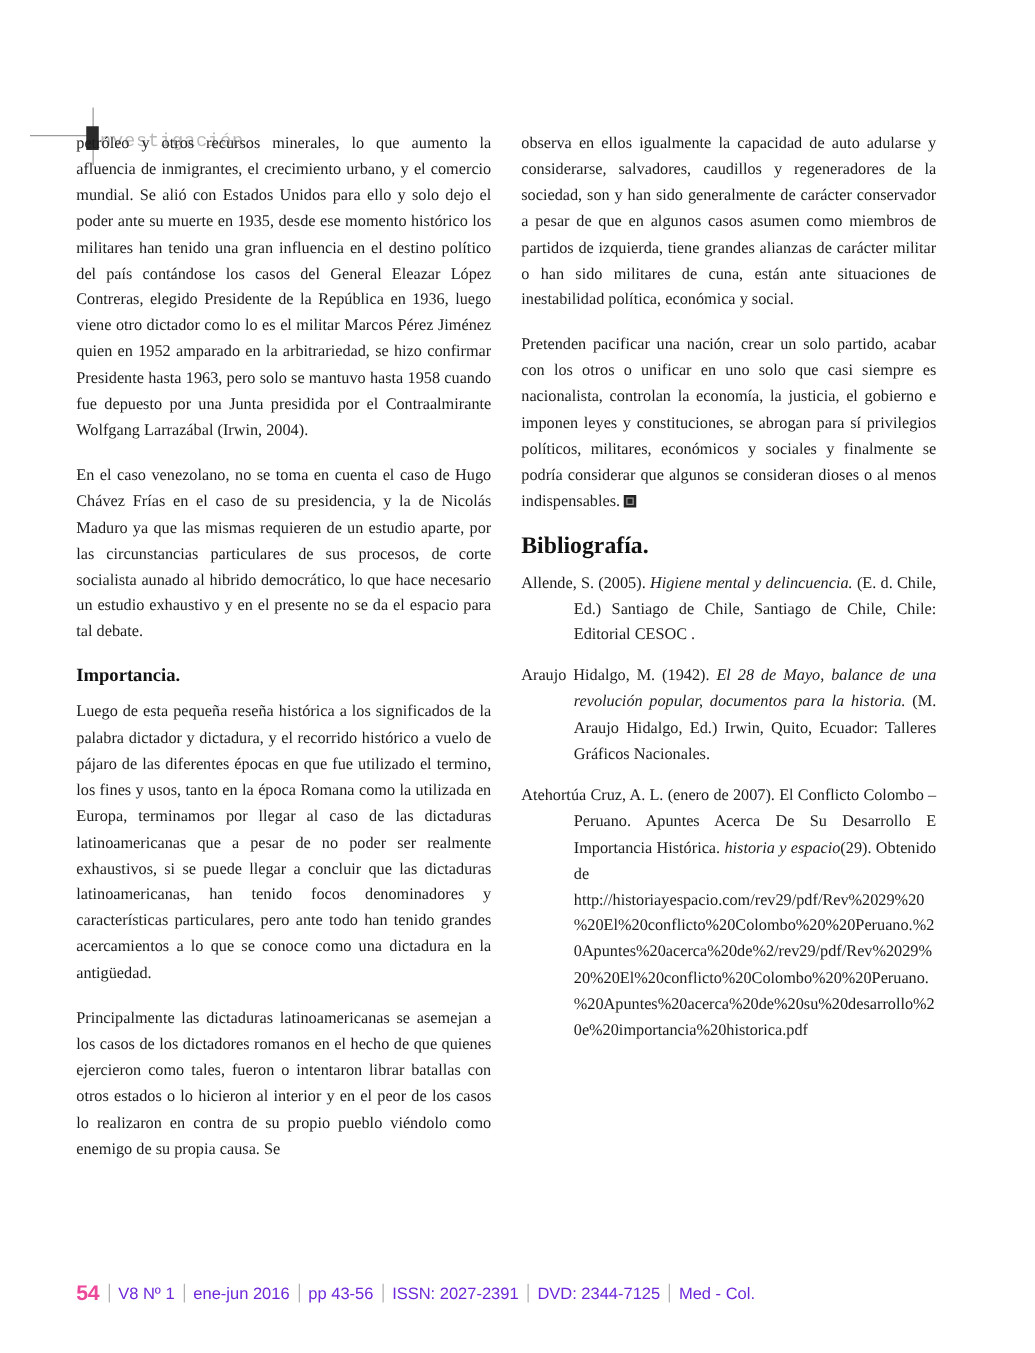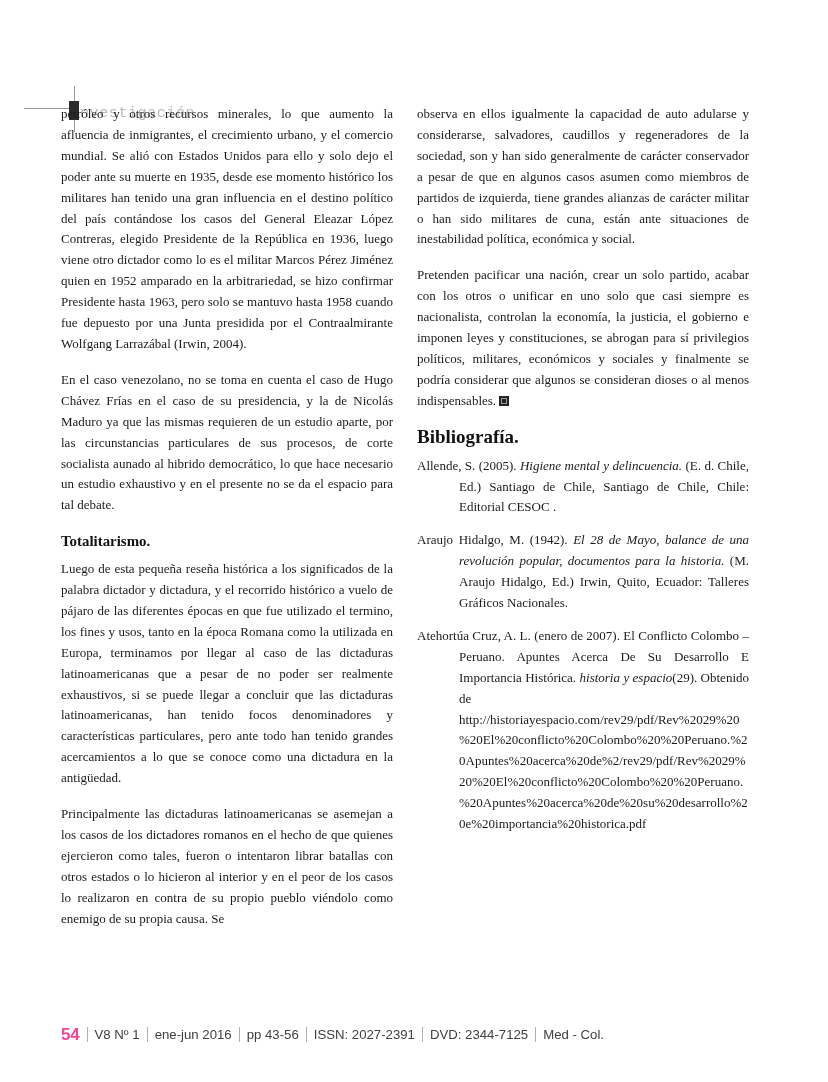--- a/index.html
+++ b/index.html
@@ -160,38 +160,38 @@
     letter-spacing: -0.2px;
   }
   .footer .sep {
     display: inline-block;
     width: 1px;
     height: 15px;
     background: #b0b0b0;
     margin: 0 7px;
     vertical-align: -3px;
   }
-  .footer .bit { color: #404040; }
+  .footer .bit { color: #6d28d9; }
 </style>
 </head>
 <body>
 
 <div class="page">
 
   <div class="masthead">
     <div class="mast-rule-h"></div>
     <div class="mast-rule-v"></div>
     <div class="mast-title"><span class="cap">I</span><span>nvestigación</span></div>
   </div>
 
   <div class="col col-left">
     <p class="body">petróleo y otros recursos minerales, lo que aumento la afluencia de inmigrantes, el crecimiento urbano, y el comercio mundial. Se alió con Estados Unidos para ello y solo dejo el poder ante su muerte en 1935, desde ese momento histórico los militares han tenido una gran influencia en el destino político del país contándose los casos del General Eleazar López Contreras, elegido Presidente de la República en 1936, luego viene otro dictador como lo es el militar Marcos Pérez Jiménez quien en 1952 amparado en la arbitrariedad, se hizo confirmar Presidente hasta 1963, pero solo se mantuvo hasta 1958 cuando fue depuesto por una Junta presidida por el Contraalmirante Wolfgang Larrazábal (Irwin, 2004).</p>
     <p class="body">En el caso venezolano, no se toma en cuenta el caso de Hugo Chávez Frías en el caso de su presidencia, y la de Nicolás Maduro ya que las mismas requieren de un estudio aparte, por las circunstancias particulares de sus procesos, de corte socialista aunado al hibrido democrático, lo que hace necesario un estudio exhaustivo y en el presente no se da el espacio para tal debate.</p>
 
-    <h3 class="head">Totalitarismo.</h3>
+    <h3 class="head">Importancia.</h3>
 
     <p class="body">Luego de esta pequeña reseña histórica a los significados de la palabra dictador y dictadura, y el recorrido histórico a vuelo de pájaro de las diferentes épocas en que fue utilizado el termino, los fines y usos, tanto en la época Romana como la utilizada en Europa, terminamos por llegar al caso de las dictaduras latinoamericanas que a pesar de no poder ser realmente exhaustivos, si se puede llegar a concluir que las dictaduras latinoamericanas, han tenido focos denominadores y características particulares, pero ante todo han tenido grandes acercamientos a lo que se conoce como una dictadura en la antigüedad.</p>
     <p class="body">Principalmente las dictaduras latinoamericanas se asemejan a los casos de los dictadores romanos en el hecho de que quienes ejercieron como tales, fueron o intentaron librar batallas con otros estados o lo hicieron al interior y en el peor de los casos lo realizaron en contra de su propio pueblo viéndolo como enemigo de su propia causa. Se</p>
   </div>
 
   <div class="col col-right">
     <p class="body">observa en ellos igualmente la capacidad de auto adularse y considerarse, salvadores, caudillos y regeneradores de la sociedad, son y han sido generalmente de carácter conservador a pesar de que en algunos casos asumen como miembros de partidos de izquierda, tiene grandes alianzas de carácter militar o han sido militares de cuna, están ante situaciones de inestabilidad política, económica y social.</p>
 
     <p class="body"><span>Pretenden pacificar una nación, crear un solo partido, acabar con los otros o unificar en uno solo que casi siempre es nacionalista, controlan la economía, la justicia, el gobierno e imponen leyes y constituciones, se abrogan para sí privilegios políticos, militares, económicos y sociales y finalmente se podría considerar que algunos se consideran dioses o al menos indispensables.</span><span class="endmark"></span></p>
 

